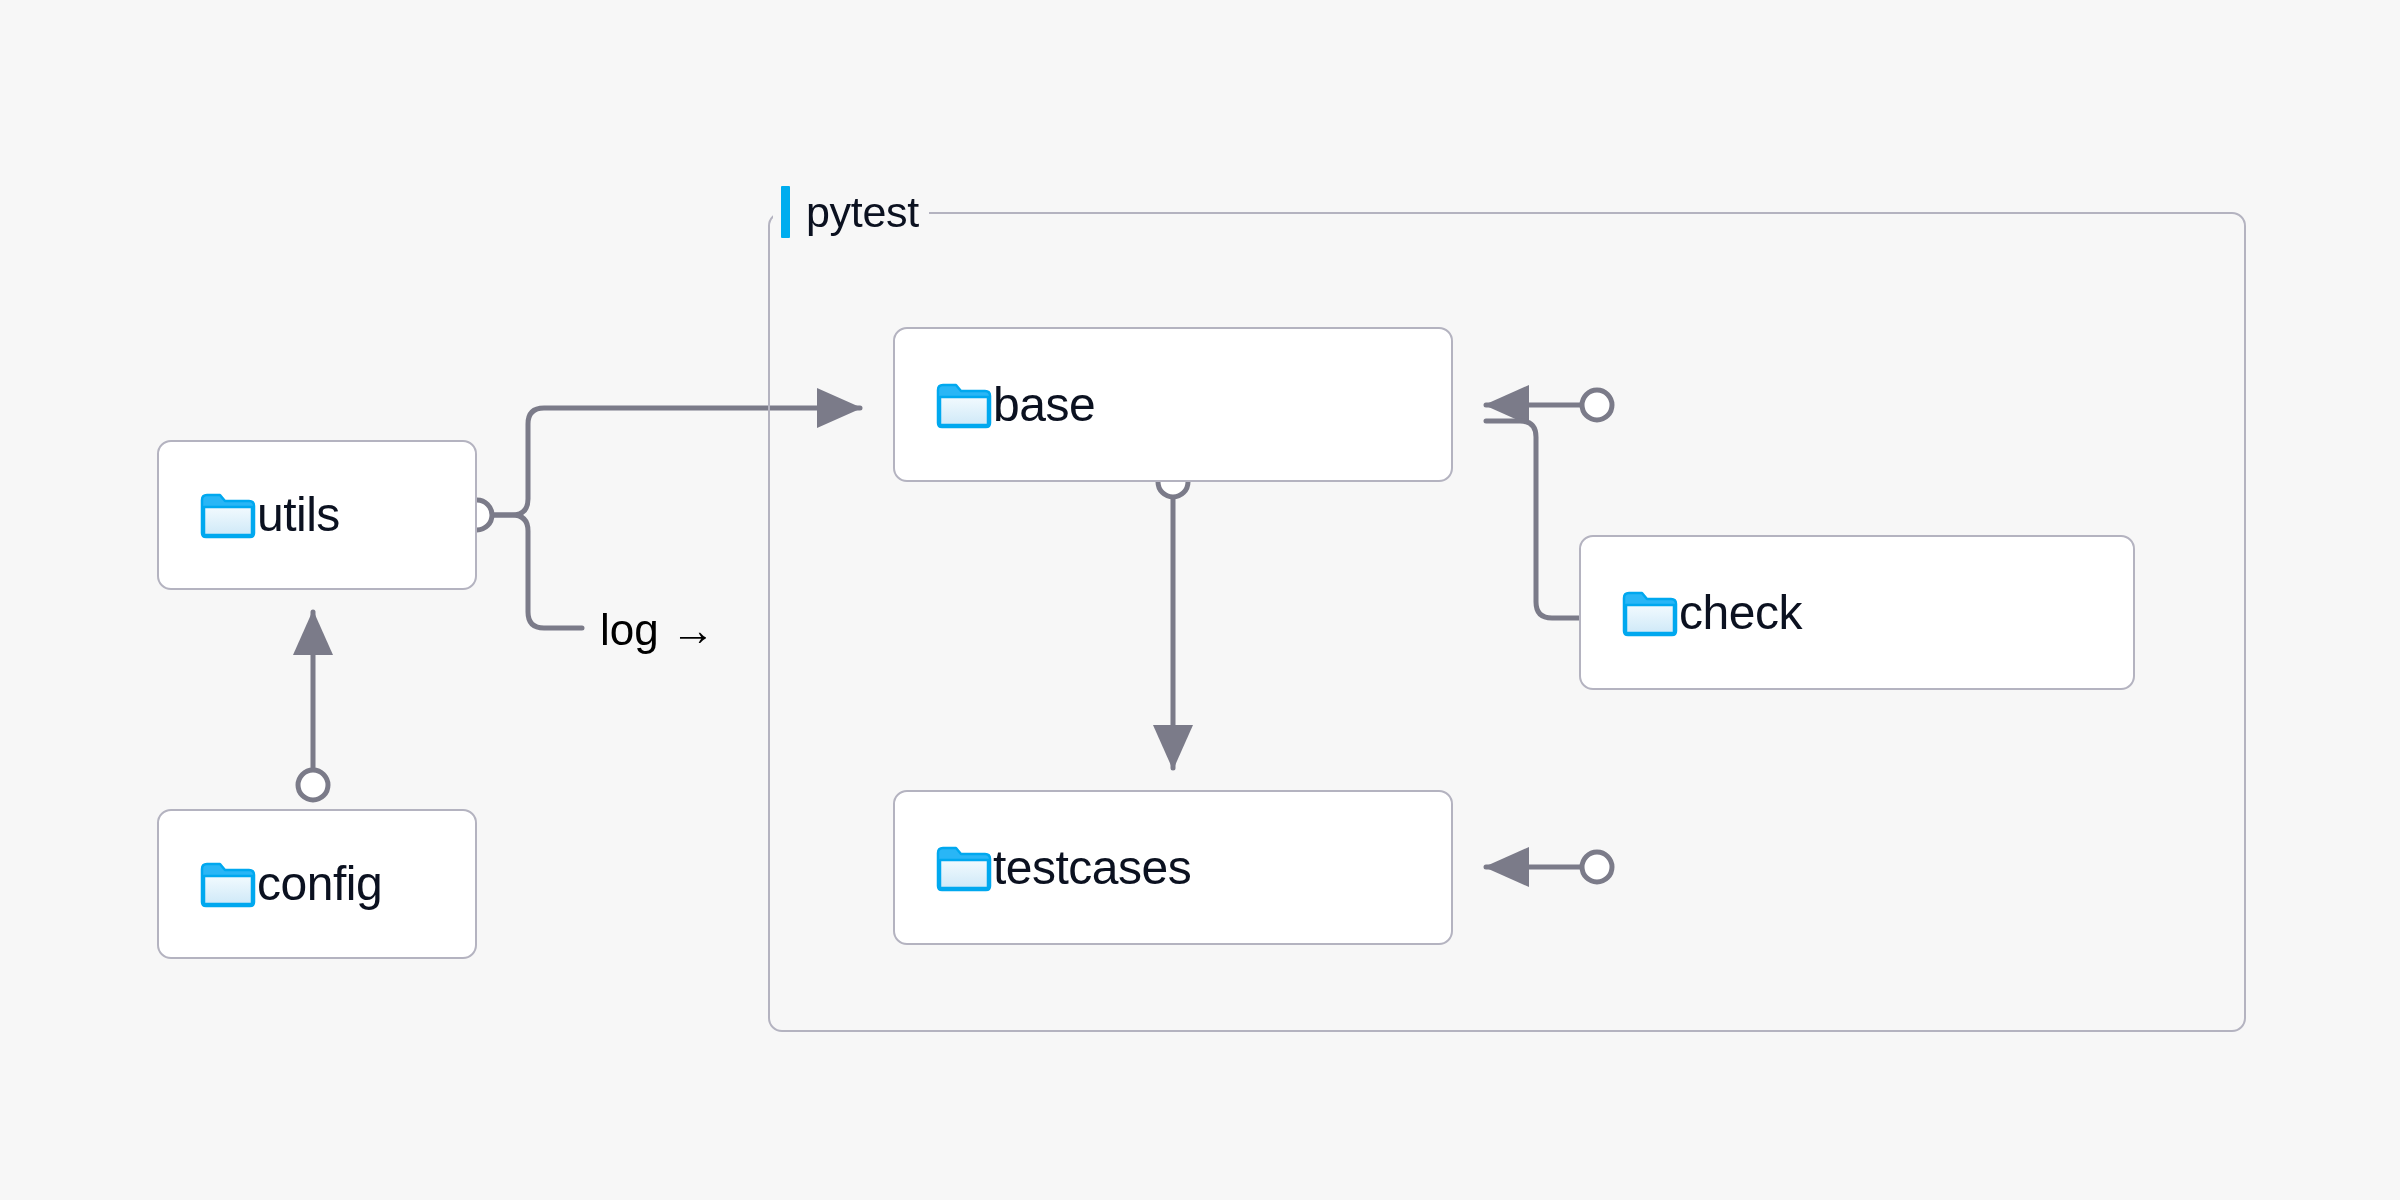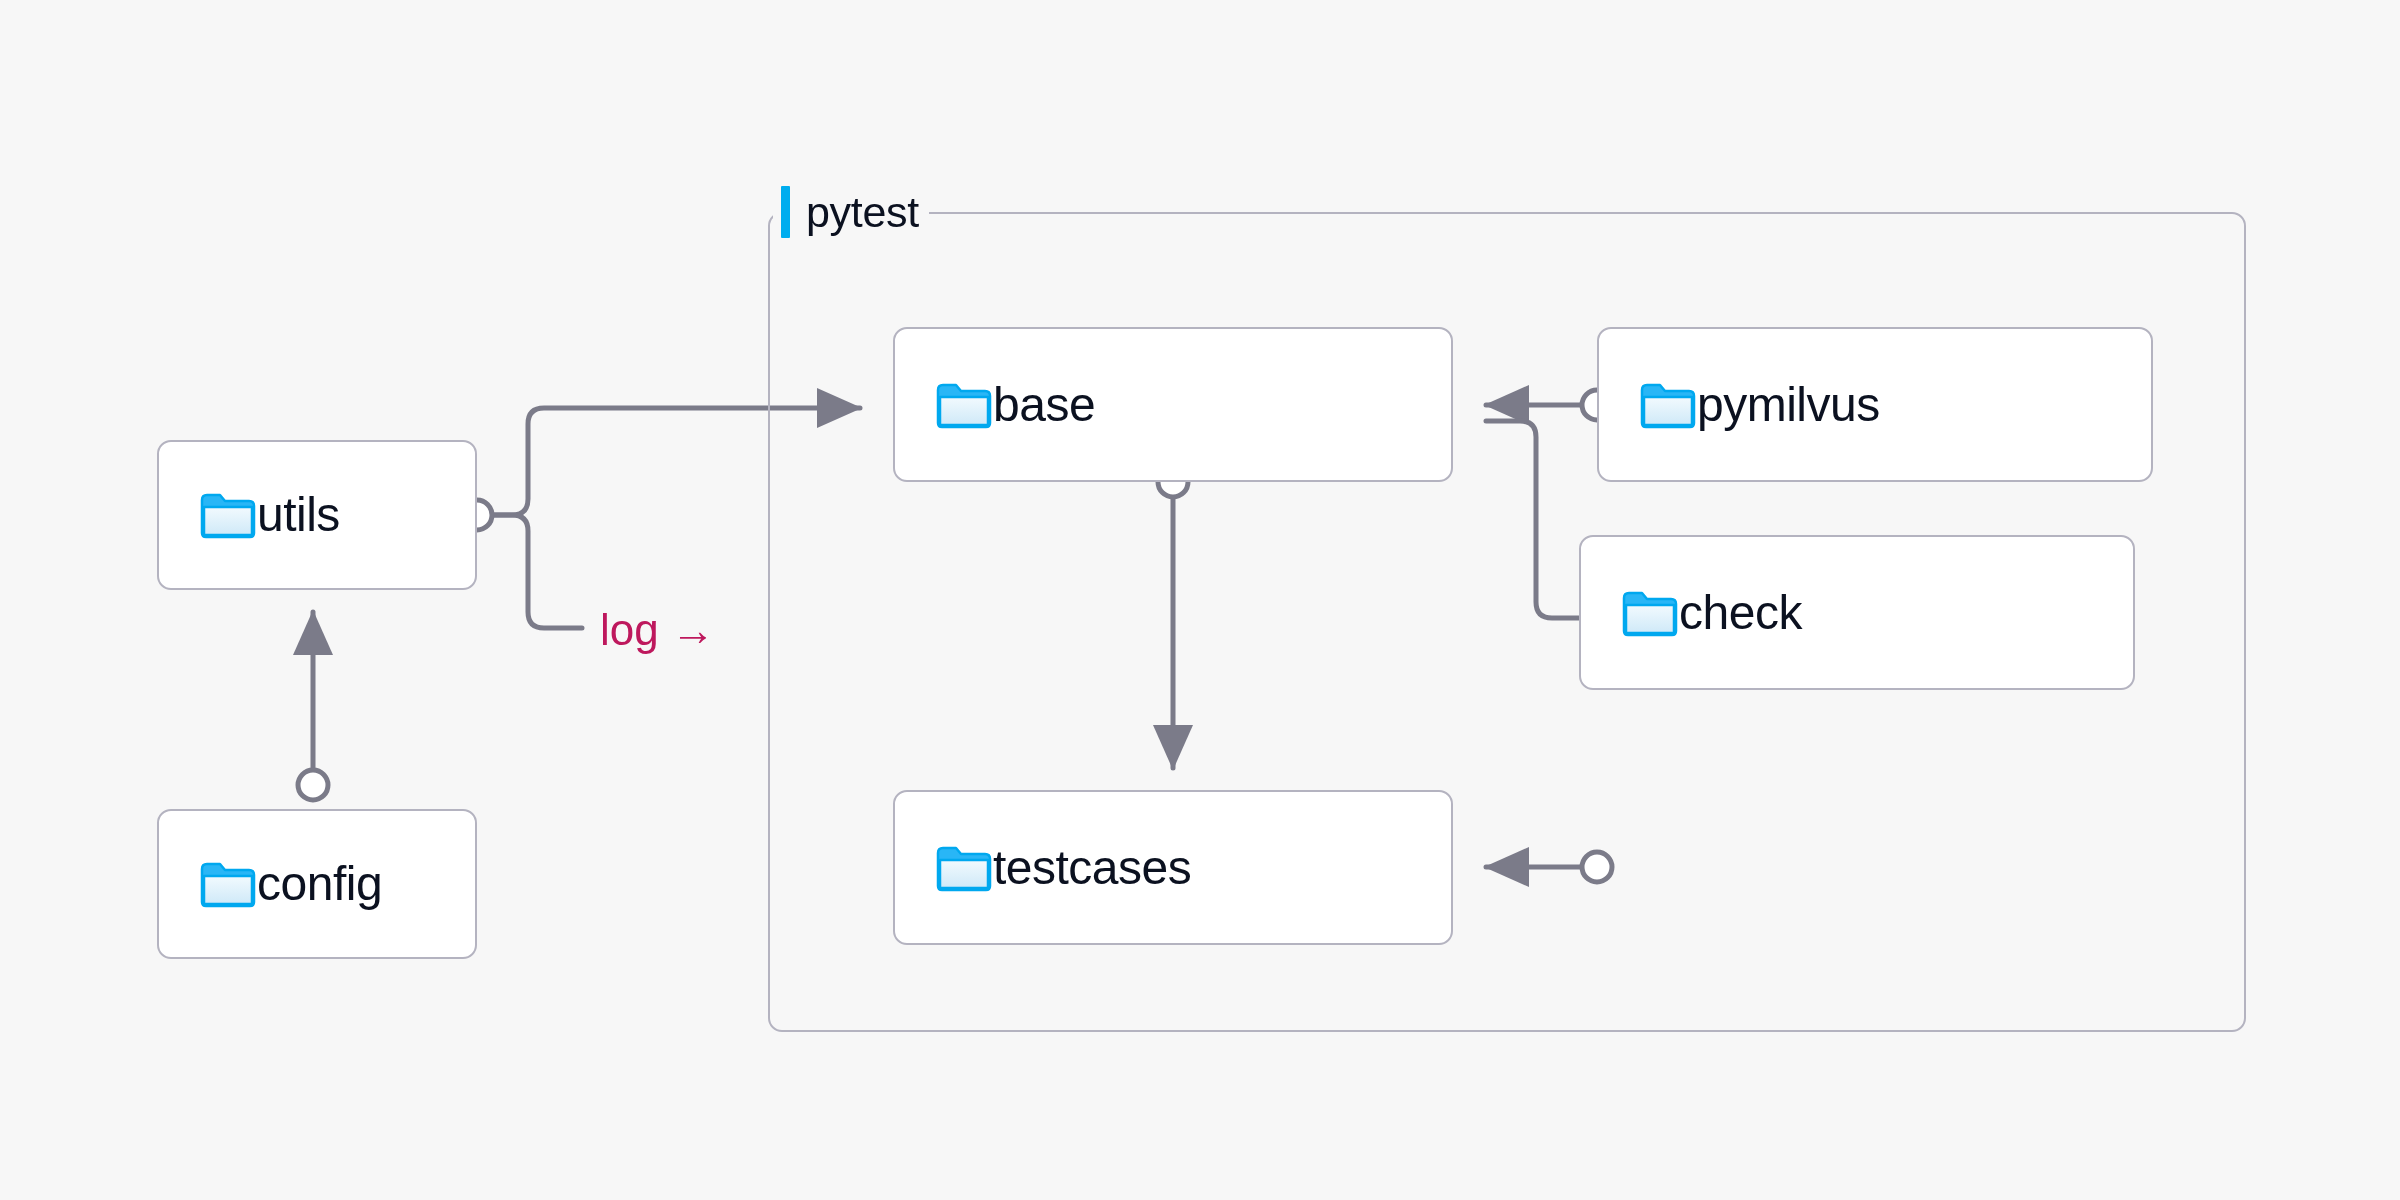--- a/index.html
+++ b/index.html
@@ -84,21 +84,21 @@
     width: 58px;
     height: 50px;
     flex: 0 0 auto;
     display: block;
   }
 
   
   .edge-label {
     position: absolute;
     font-size: 44px;
-    color: #be185d;
+    color: #000000;
     letter-spacing: 0px;
     line-height: 1;
     white-space: nowrap;
   }
 </style>
 </head>
 <body>
 
 <div id="canvas">
 
@@ -179,27 +179,20 @@
   </div>
 
   <div class="node" id="node-testcases" style="left: 893px; top: 790px; width: 560px; height: 155px;">
     <svg class="folder-icon" viewBox="0 0 58 50">
       <path d="M3 10 Q3 5 8 5 L21 5 L26 11 L50 11 Q55 11 55 16 L55 43 Q55 47 51 47 L7 47 Q3 47 3 43 Z" fill="#29b6f6" stroke="#00a8ef" stroke-width="2.5" stroke-linejoin="round"></path>
       <path d="M5 17 L53 17 L53 45 L5 45 Z" fill="url(#folderGrad)" stroke="#00a8ef" stroke-width="2.5" stroke-linejoin="round"></path>
     </svg>
     <span class="node-label">testcases</span>
   </div>
 
-  <div class="node" id="node-pymilvus" style="left: 1597px; top: 327px; width: 556px; height: 155px;">
-    <svg class="folder-icon" viewBox="0 0 58 50">
-      <path d="M3 10 Q3 5 8 5 L21 5 L26 11 L50 11 Q55 11 55 16 L55 43 Q55 47 51 47 L7 47 Q3 47 3 43 Z" fill="#29b6f6" stroke="#00a8ef" stroke-width="2.5" stroke-linejoin="round"></path>
-      <path d="M5 17 L53 17 L53 45 L5 45 Z" fill="url(#folderGrad)" stroke="#00a8ef" stroke-width="2.5" stroke-linejoin="round"></path>
-    </svg>
-    <span class="node-label">pymilvus</span>
-  </div>
 
   <div class="node" id="node-check" style="left: 1579px; top: 535px; width: 556px; height: 155px;">
     <svg class="folder-icon" viewBox="0 0 58 50">
       <path d="M3 10 Q3 5 8 5 L21 5 L26 11 L50 11 Q55 11 55 16 L55 43 Q55 47 51 47 L7 47 Q3 47 3 43 Z" fill="#29b6f6" stroke="#00a8ef" stroke-width="2.5" stroke-linejoin="round"></path>
       <path d="M5 17 L53 17 L53 45 L5 45 Z" fill="url(#folderGrad)" stroke="#00a8ef" stroke-width="2.5" stroke-linejoin="round"></path>
     </svg>
     <span class="node-label">check</span>
   </div>
 
 

